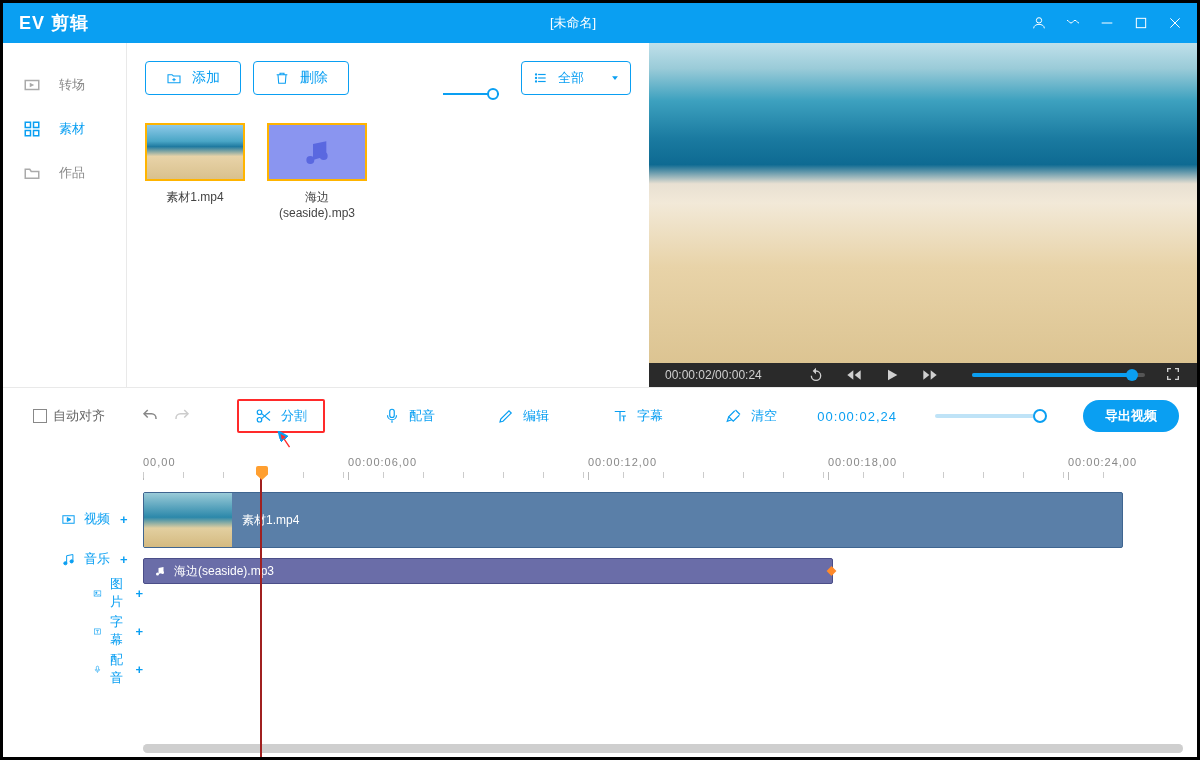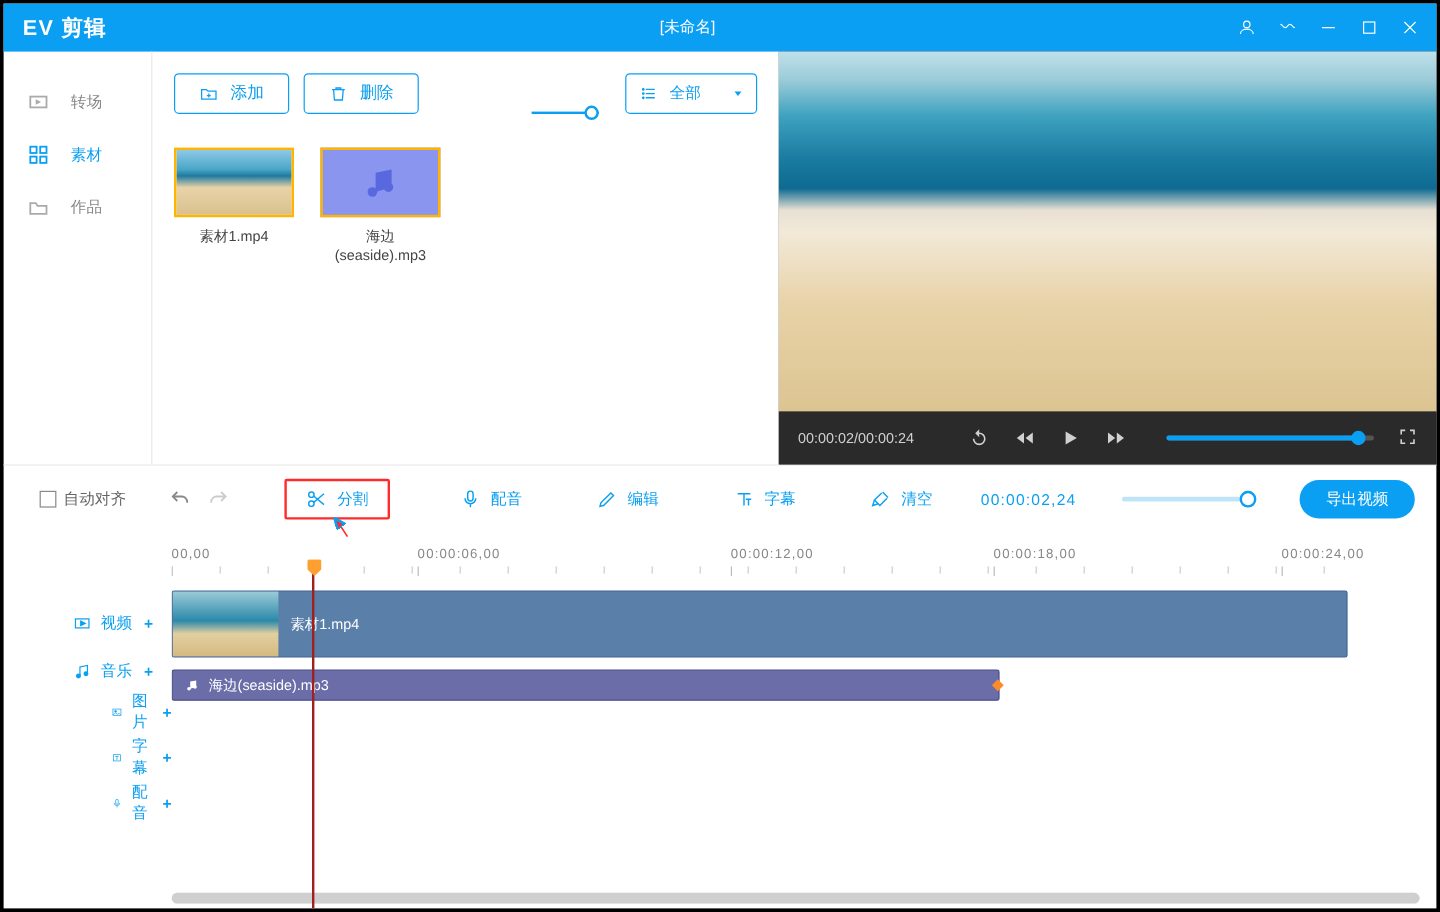--- a/index.html
+++ b/index.html
@@ -37,21 +37,21 @@
   .asset .thumb { width: 100px; height: 58px; border: 2px solid #ffb400; margin-bottom: 8px; }
   .thumb.beach { background: linear-gradient(to bottom, #8ec9e8 0%, #4aa6c6 30%, #1f7aa0 40%, #e8d3a8 58%, #d9c18e 100%); }
   .thumb.audio { background: #8a95f0; display:flex; align-items:center; justify-content:center; }
   .thumb.audio svg { width: 32px; height: 32px; fill: #5a68e0; }
 
   
   .preview { width: 548px; background: #2a2a2a; display: flex; flex-direction: column; }
   .preview-img { flex: 1; background: linear-gradient(to bottom,
      #bfe0ea 0%, #9acbd8 8%, #3da1bf 18%, #1a7aa0 30%, #0e6a92 38%,
      #e8e0d2 44%, #f2e9d8 50%, #e8d3a8 70%, #dcc492 100%); }
-  .preview-ctrl { height: 44px; background: #2a2a2a; display: flex; align-items: center; padding: 0 16px; color: #d0d0d0; font-size: 12px; gap: 6px; }
+  .preview-ctrl { height: 24px; background: #2a2a2a; display: flex; align-items: center; padding: 0 16px; color: #d0d0d0; font-size: 12px; gap: 6px; }
   .pc-time { margin-right: auto; }
   .pc-btns { display:flex; gap:22px; align-items:center; margin-left: 40px; }
   .pc-btns svg { width: 16px; height: 16px; fill: #d0d0d0; cursor:pointer; }
   .pc-slider { flex:1; margin-left: 28px; position:relative; height:4px; background:#555; border-radius:2px; }
   .pc-slider::before { content:""; position:absolute; left:0; width:94%; height:100%; background:#0a9ff2; border-radius:2px; }
   .pc-slider .dot { position:absolute; right:4%; top:-4px; width:12px; height:12px; background:#0a9ff2; border-radius:50%; }
   .pc-full { margin-left: 14px; }
   .pc-full svg { width:16px; height:16px; stroke:#d0d0d0; fill:none; stroke-width:2; }
 
   
@@ -62,21 +62,21 @@
   .undo-redo svg { width:18px; height:18px; stroke:#888; fill:none; }
   .undo-redo svg.dim { stroke:#ccc; }
   .tool-btn { display:flex; align-items:flex-start; gap:8px; padding:6px 12px; cursor:pointer; }
   .tool-btn svg { width:18px; height:18px; stroke:#0a9ff2; fill:none; stroke-width:1.6; }
   .tool-btn span { color:#0a9ff2; }
   .tool-btn.highlight { border:2px solid #ff2a2a; border-radius:2px; position:relative; padding:6px 16px; margin-left: 28px; }
   .arrow-highlight { position:absolute; left:50%; top:100%; transform:translateX(-30%); }
   .timecode { margin-left:auto; color:#0a9ff2; font-size:13px; letter-spacing:1px; }
   .tl-slider { width:110px; height:4px; background:#bfe3f7; margin: 0 20px; position:relative; border-radius:2px; }
   .tl-slider .dot { position:absolute; right:-2px; top:-5px; width:14px; height:14px; border:2px solid #0a9ff2; background:#fff; border-radius:50%; }
-  .export { background:#0a9ff2; color:#fff; border-radius:16px; padding:7px 22px; font-size:13px; cursor:pointer; }
+  .export { background:#0a9ff2; color:#fff; border-radius:16px; padding:7px 22px; font-size:13px; cursor:pointer;font-weight:bold; }
 
   
   .timeline { flex:1; display:flex; overflow:hidden; }
   .track-labels { width:140px; padding-top: 50px; }
   .track-label { display:flex; align-items:center; gap:8px; height:50px; padding-left:58px; color:#0a9ff2; font-size:13px; }
   .track-label.audio-row { height:30px; }
   .track-label.slim { height:38px;margin-left:32px; }
   .track-label svg { width:15px; height:15px; stroke:#0a9ff2; fill:none; stroke-width:1.6; }
   .track-label .plus { color:#0a9ff2; font-weight:bold; margin-left:2px; cursor:pointer; }
 
@@ -353,21 +353,21 @@
           </svg>
         <span>配音</span>
         <span class="plus">+</span>
       </div>
     </div>
 
     <div class="track-area">
       <div class="ruler">
         <div class="tick" style="left:0px">00,00</div>
         <div class="tick" style="left:205px">00:00:06,00</div>
-        <div class="tick" style="left:466px">00:00:12,00</div>
+        <div class="tick" style="left:445px">00:00:12,00</div>
         <div class="tick" style="left:685px">00:00:18,00</div>
         <div class="tick" style="left:925px">00:00:24,00</div>
       <div class="minor" style="left: 0px;"></div>
           <div class="minor" style="left: 40px;"></div>
           <div class="minor" style="left: 80px;"></div>
           <div class="minor" style="left: 120px;"></div>
           <div class="minor" style="left: 160px;"></div>
           <div class="minor" style="left: 200px;"></div>
           <div class="minor" style="left: 240px;"></div>
           <div class="minor" style="left: 280px;"></div>

